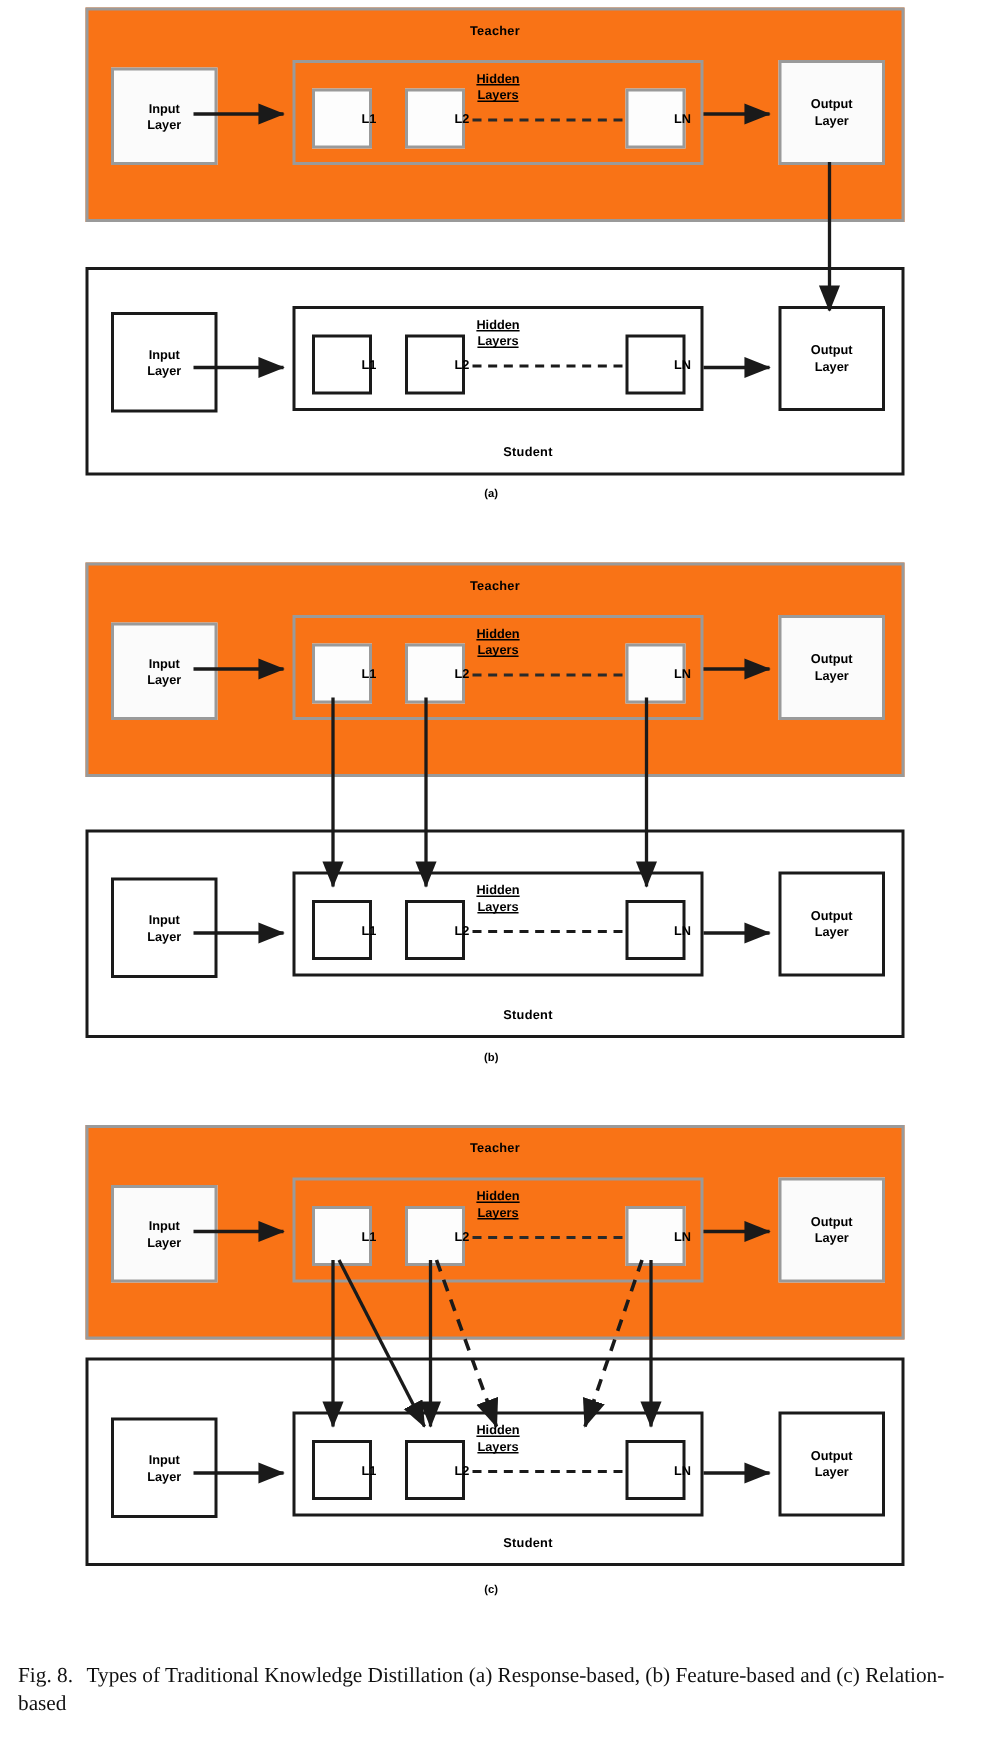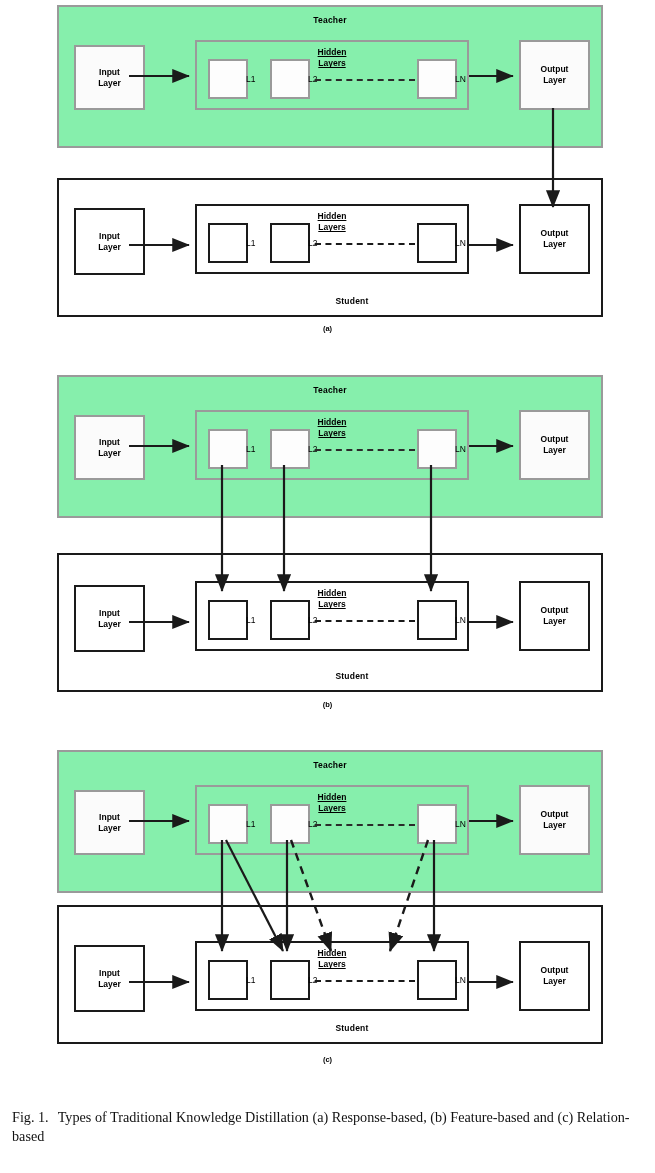--- a/index.html
+++ b/index.html
@@ -11,21 +11,21 @@
   }
 
   .figure{position:absolute;left:0;top:0;width:655px;height:1173px;}
 
   
   .group{position:absolute;left:0;width:655px;}
 
   
   .panel{position:absolute;box-sizing:border-box;}
   .panel.teacher{
-    background:#86efac;
+    background:#f97316;
     border:2px solid #9a9a9a;
   }
   .panel.student{
     background:#ffffff;
     border:2px solid #1a1a1a;
   }
 
   
   .role-label{
     position:absolute;left:0;width:100%;
@@ -55,22 +55,22 @@
     position:absolute;text-align:center;
     font-size:8.5px;font-weight:bold;line-height:1.33;
     width:90px;left:50%;margin-left:-45px;top:5px;
     pointer-events:none;
     text-decoration:underline;
   }
 
   
   .layer-box{
     position:absolute;box-sizing:border-box;
-    display:flex;align-items:center;
-    font-size:8.5px;font-weight:normal;
+    display:flex;align-items:center;justify-content:center;
+    font-size:8.5px;font-weight:bold;
     background:#ffffff;
     padding-left:36px;
   }
   .teacher .layer-box{border:2px solid #9a9a9a;background:#fdfdfd;}
   .student .layer-box{border:2px solid #1a1a1a;background:#ffffff;}
 
   
   .dots{position:absolute;height:0;border-top:2px dashed #1a1a1a;}
   .teacher .dots{border-top-color:#2a2a2a;}
 
@@ -360,16 +360,16 @@
       <line x1="434" y1="95" x2="434" y2="206" stroke="#1a1a1a" stroke-width="2.2" marker-end="url(#ah)"></line>
 
       <line x1="291" y1="95" x2="331" y2="206" stroke="#1a1a1a" stroke-width="2.4" stroke-dasharray="8,6" marker-end="url(#ah)"></line>
       <line x1="428" y1="95" x2="390" y2="206" stroke="#1a1a1a" stroke-width="2.4" stroke-dasharray="8,6" marker-end="url(#ah)"></line>
     </svg>
 
     <div class="sub-caption" style="top:310px;">(c)</div>
   </div>
 
   <div class="fig-caption">
-    <span class="fig-num">Fig. 1.</span><span>Types of Traditional Knowledge Distillation (a) Response-based, (b) Feature-based and (c) Relation-based</span>
+    <span class="fig-num">Fig. 8.</span><span>Types of Traditional Knowledge Distillation (a) Response-based, (b) Feature-based and (c) Relation-based</span>
   </div>
 
 </div>
 
 </body></html>

